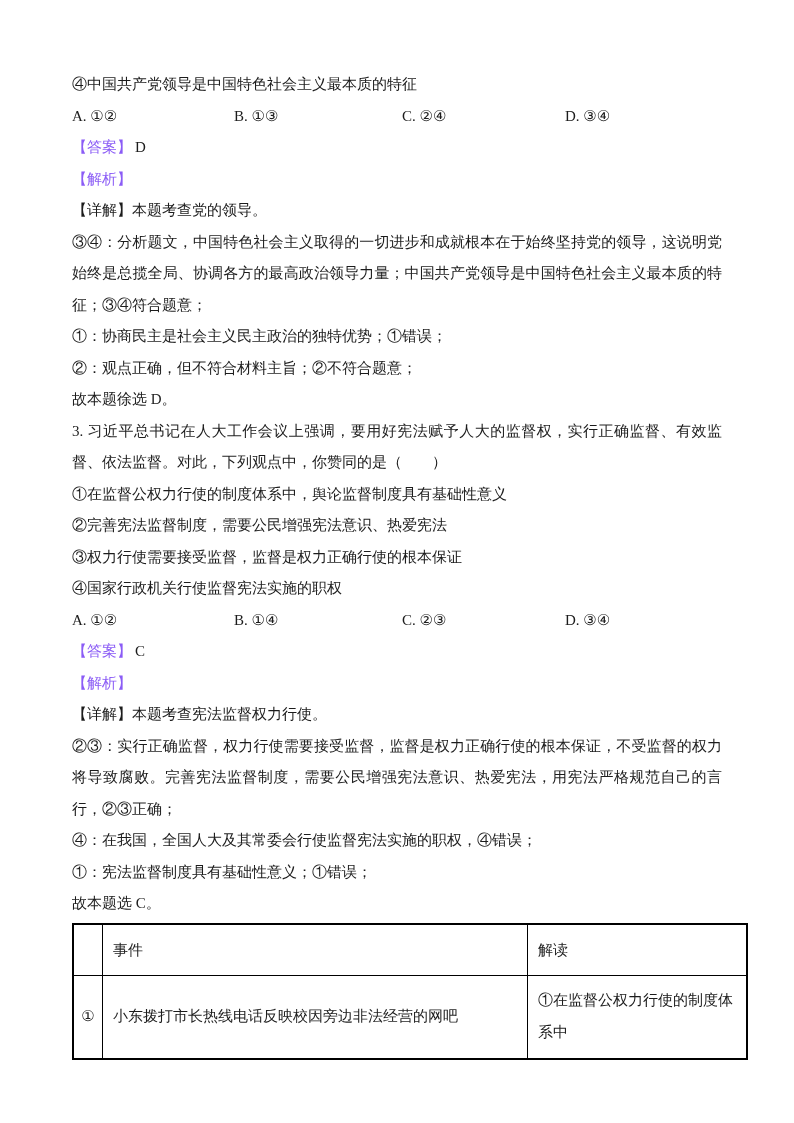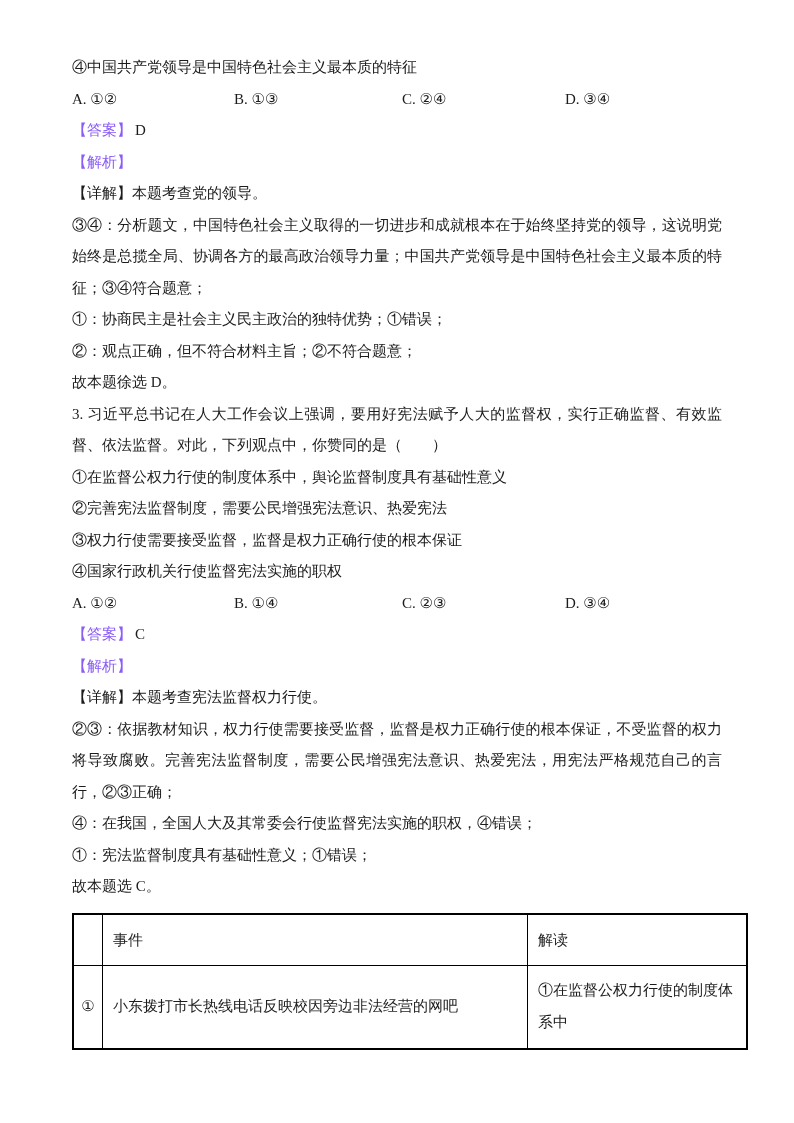--- a/index.html
+++ b/index.html
@@ -2,37 +2,37 @@
 <html><head>
 <meta charset="utf-8">
 <style>
   html,body { margin:0; padding:0; background:#ffffff; }
   .page {
     position:relative;
     width:794px; height:1123px;
     margin:0 auto;
     background:#ffffff;
     box-sizing:border-box;
-    padding:52px 72px 0 72px;
+    padding:69px 72px 0 72px;
     font-family:"Liberation Serif","DejaVu Serif",serif;
     font-size:15px;
     line-height:31.5px;
     color:#1c1c1c;
     overflow:hidden;
   }
   p.ln { margin:0; text-align:justify; }
   p.ln-last { margin:0; }
   .choices { display:grid; grid-template-columns:162px 168px 163px 1fr; }
   .choices span { white-space:nowrap; }
   .accent { color:#8b5cf6; }
   .answer-letter { margin-left:3px; }
   table.qtable {
     border-collapse:collapse;
     width:650px;
-    margin-top:10px;
+    margin-top:3px;
     border:2px solid #000;
     table-layout:fixed;
   }
   table.qtable td, table.qtable th {
     border:1px solid #000;
     font-weight:normal;
     vertical-align:middle;
     text-align:left;
     font-size:15px;
   }
@@ -85,21 +85,21 @@
 
   <p class="ln-last">
     <span class="accent">【答案】</span><span class="answer-letter">C</span>
   </p>
 
   <p class="ln-last">
     <span class="accent">【解析】</span>
   </p>
 
   <p class="ln">【详解】本题考查宪法监督权力行使。</p>
-  <p class="ln">②③：依据教材知识，权力行使需要接受监督，监督是权力正确行使的根本保证，不受监督的权力将导致腐败。完善宪法监督制度，需要公民增强宪法意识、热爱宪法，用宪法严格规范自己的言行，②③正确；</p>
+  <p class="ln">②③：实行正确监督，权力行使需要接受监督，监督是权力正确行使的根本保证，不受监督的权力将导致腐败。完善宪法监督制度，需要公民增强宪法意识、热爱宪法，用宪法严格规范自己的言行，②③正确；</p>
   <p class="ln">④：在我国，全国人大及其常委会行使监督宪法实施的职权，④错误；</p>
   <p class="ln">①：宪法监督制度具有基础性意义；①错误；</p>
   <p class="ln">故本题选 C。</p>
 
 
   <table class="qtable">
     <tbody>
       <tr class="hdr-row">
         <td class="col-num"></td>
         <td class="col-event">事件</td>

